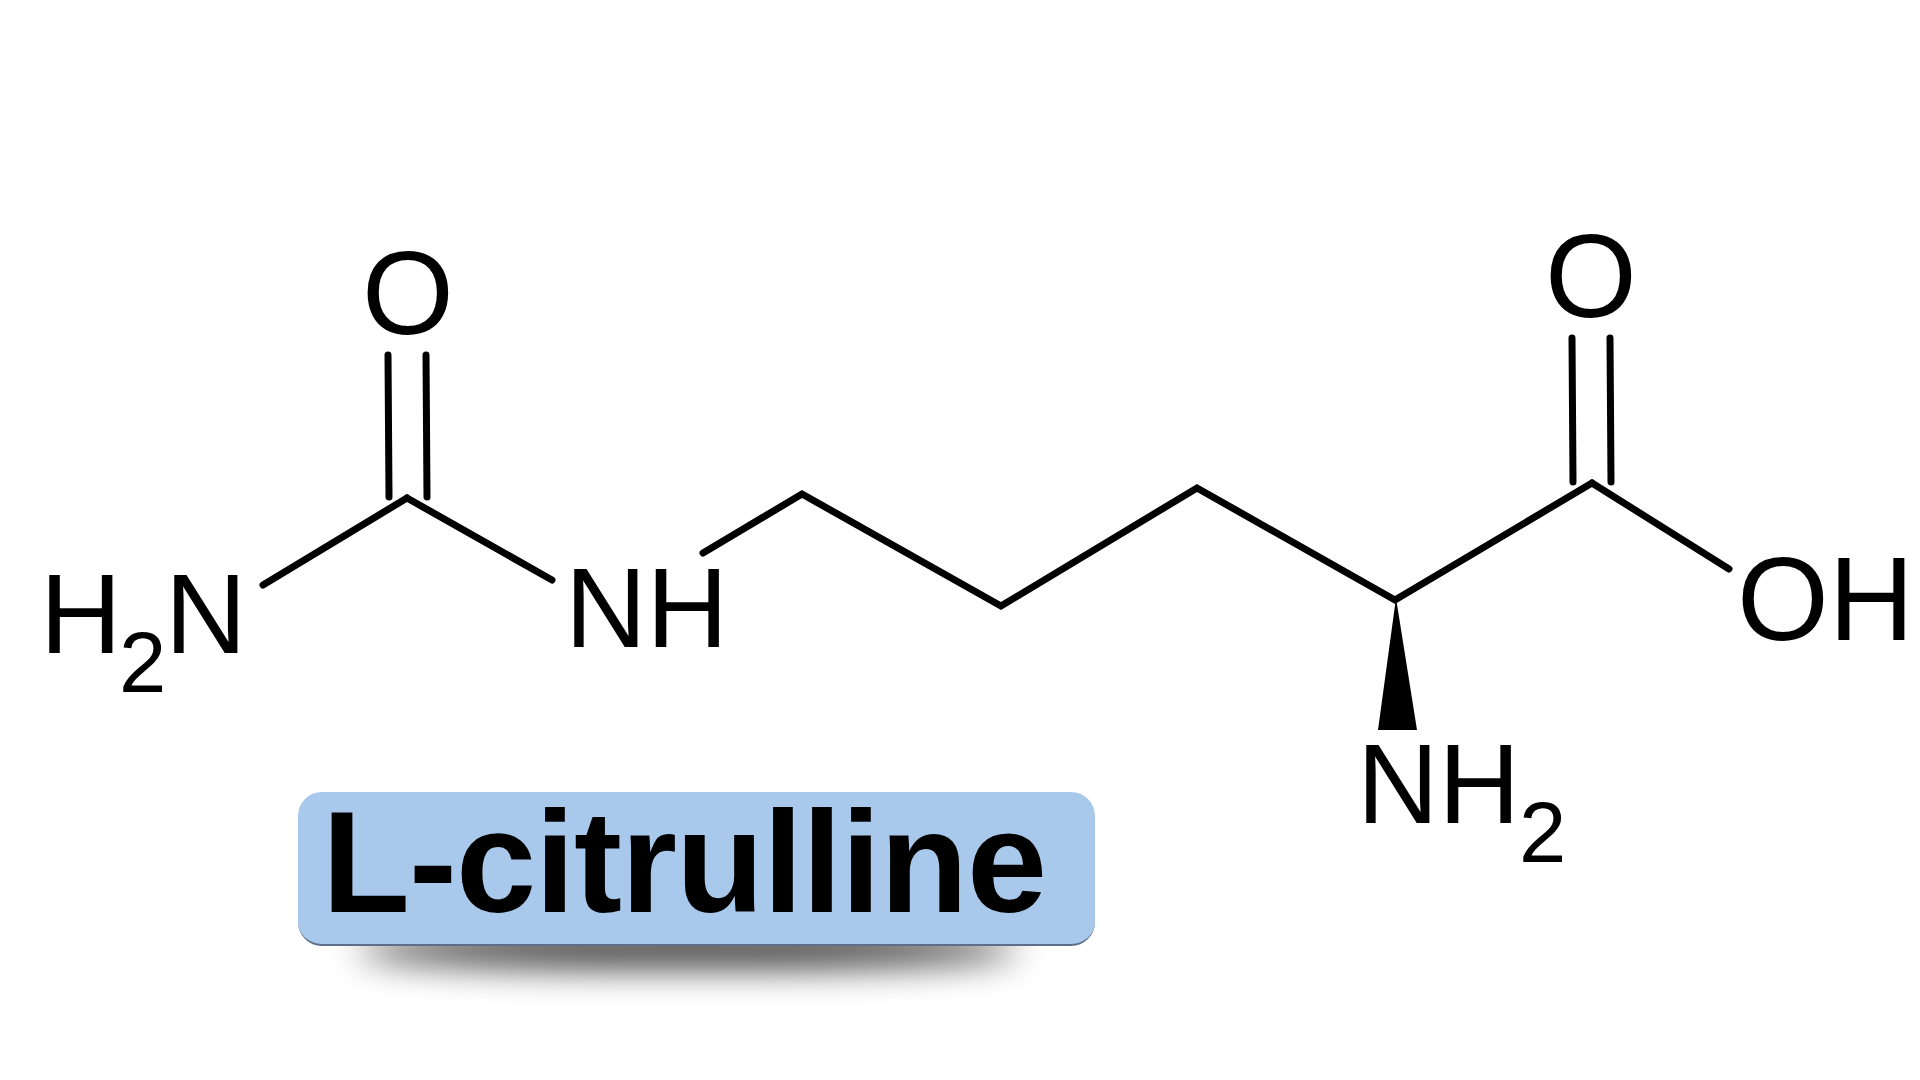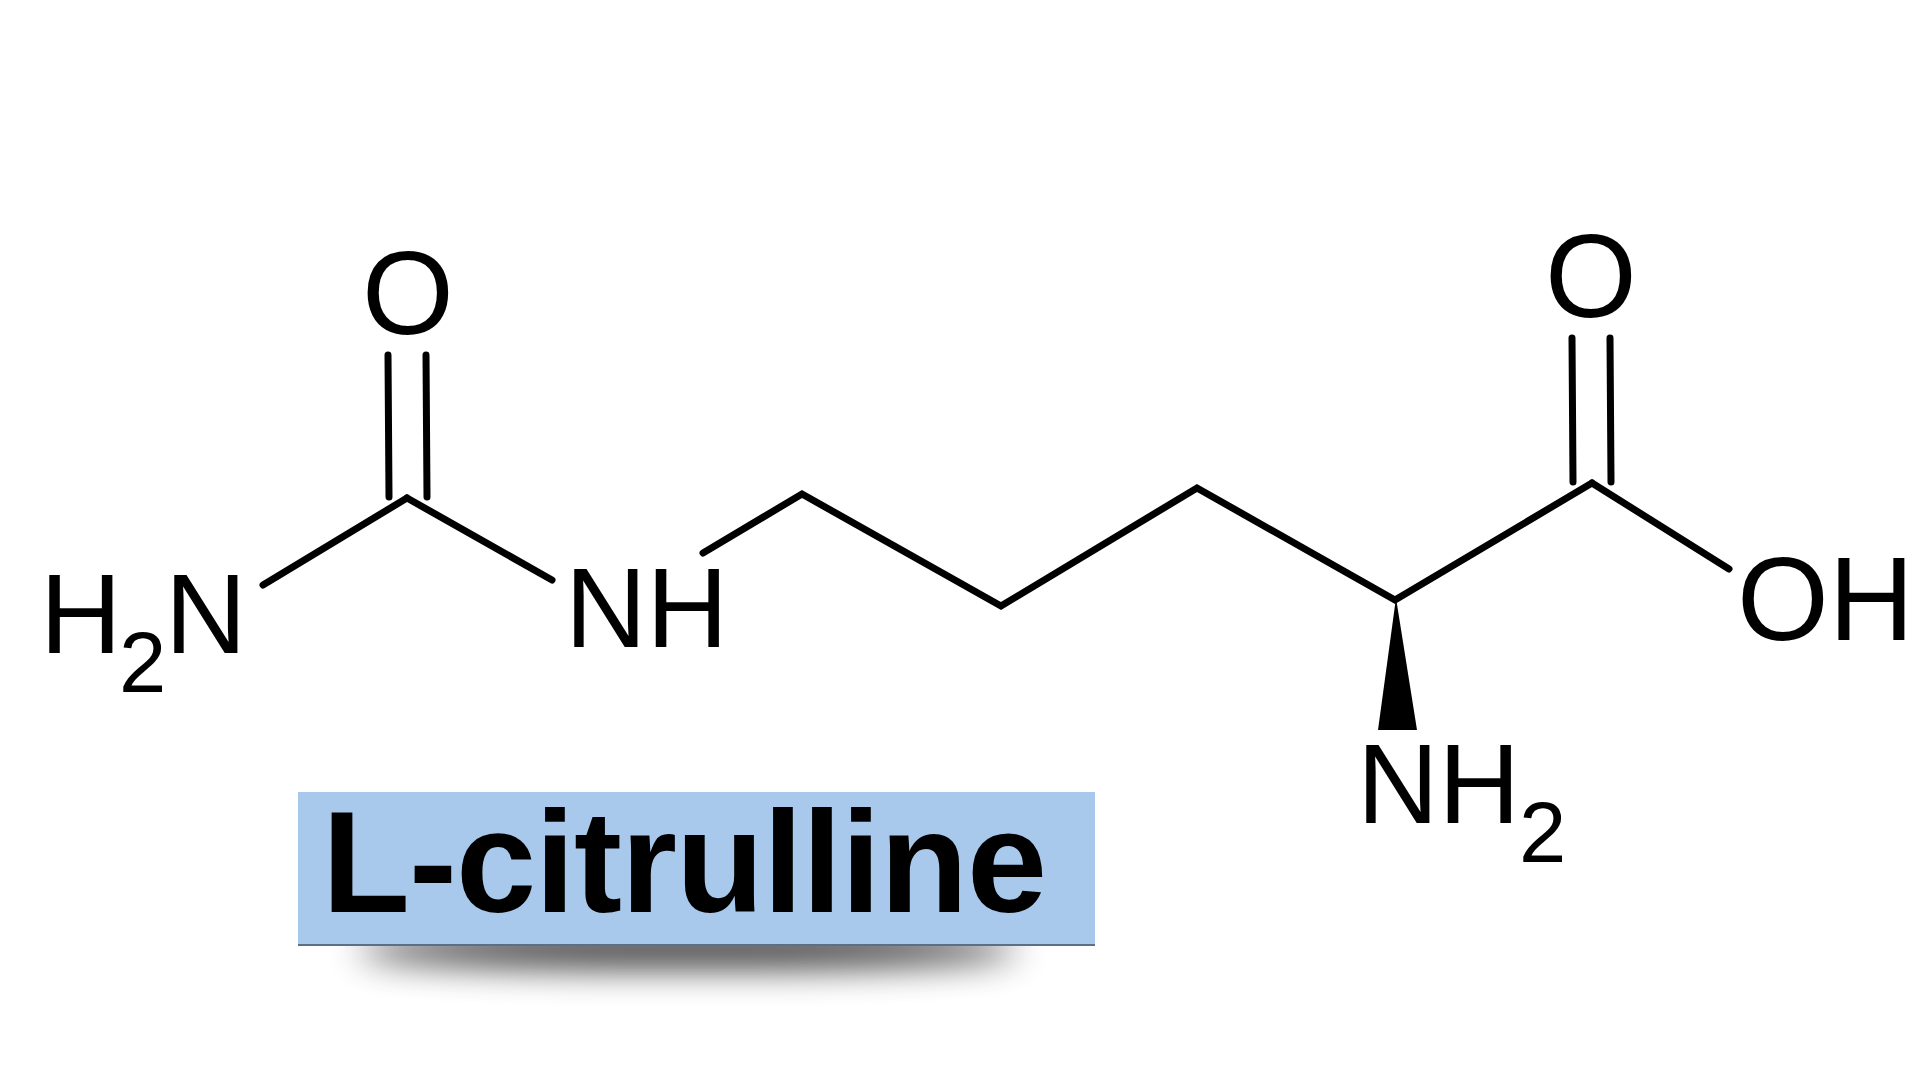--- a/index.html
+++ b/index.html
@@ -52,20 +52,21 @@
   }
   .label-box {
     position: absolute;
     left: 0;
     top: 0;
     width: 797px;
     height: 154px;
     background: #a9c9ec;
     border-bottom: 2px solid #5d6f88;
     box-sizing: border-box;
+    border-radius: 24px;
   }
   .label-text {
     position: absolute;
     left: 24px;
     top: -6px;
     font-family: "Liberation Sans", sans-serif;
     font-weight: 700;
     font-size: 144px;
     line-height: 154px;
     color: #000000;

